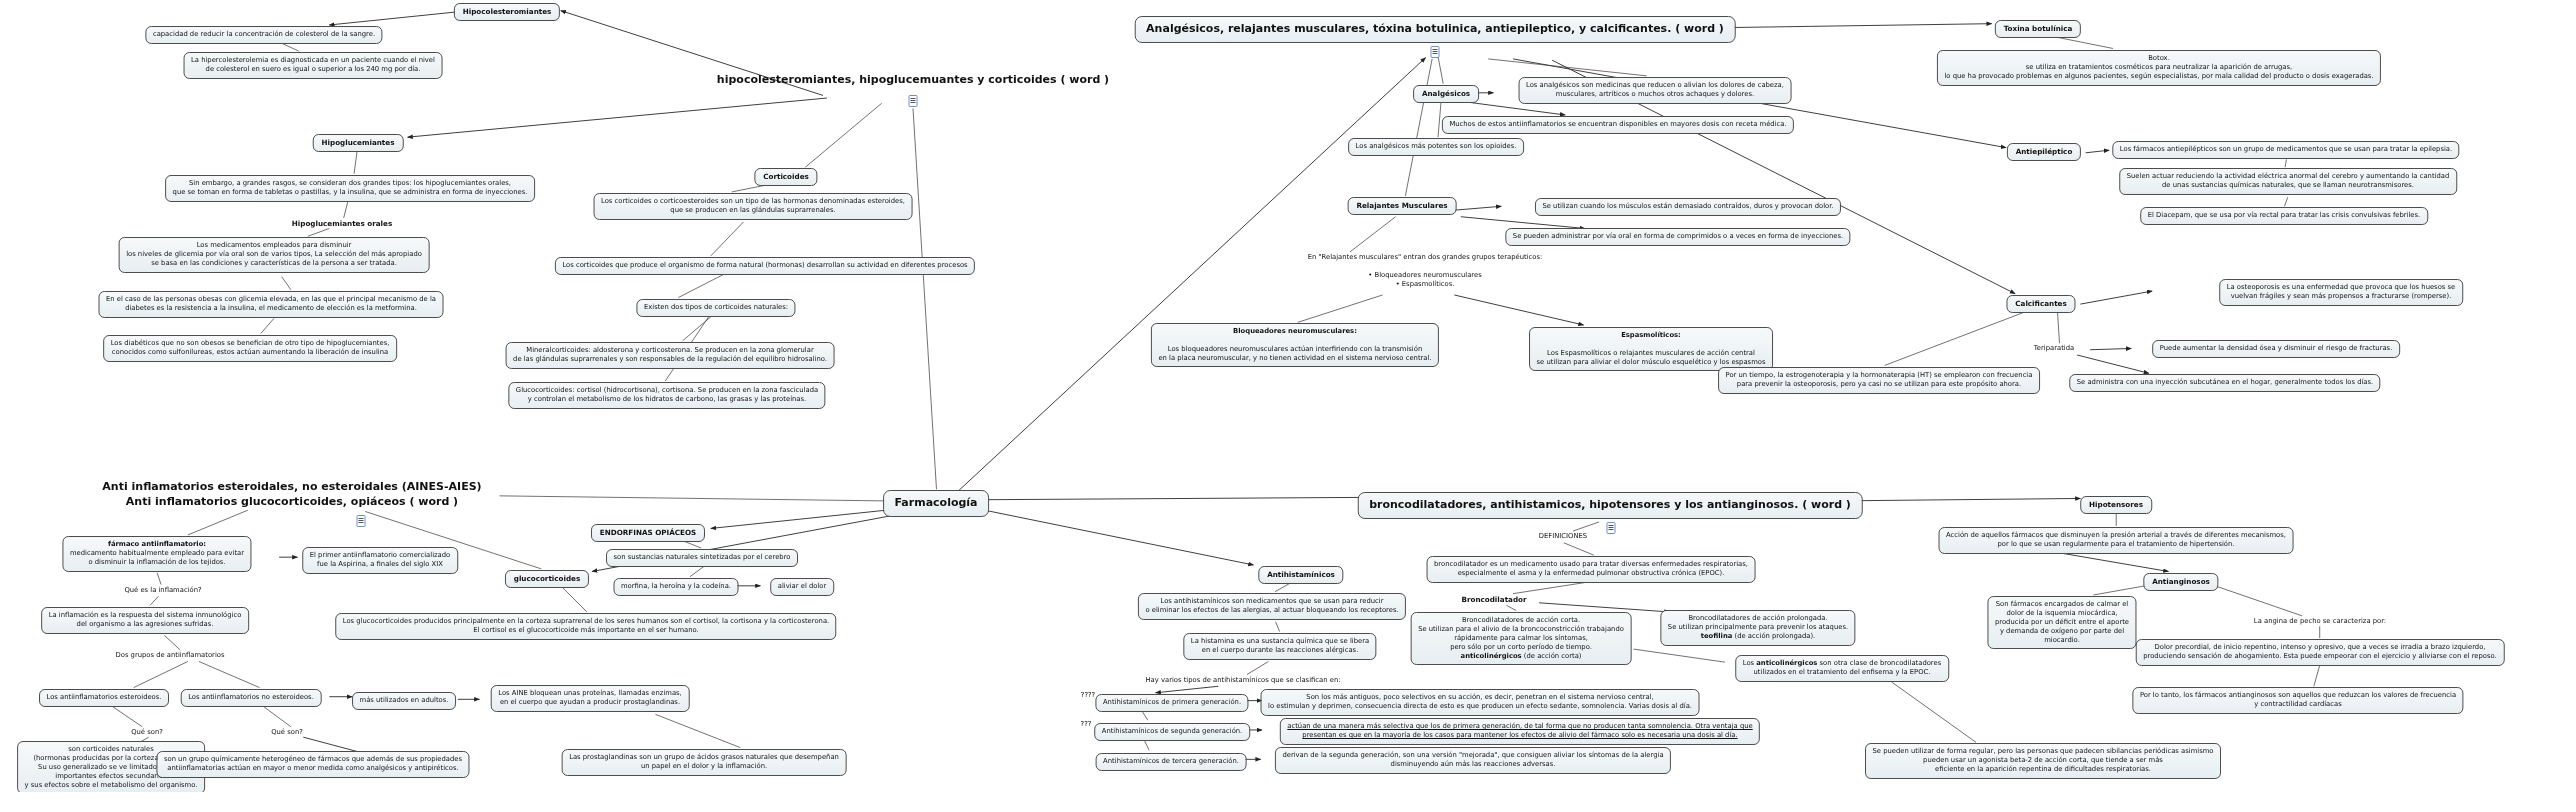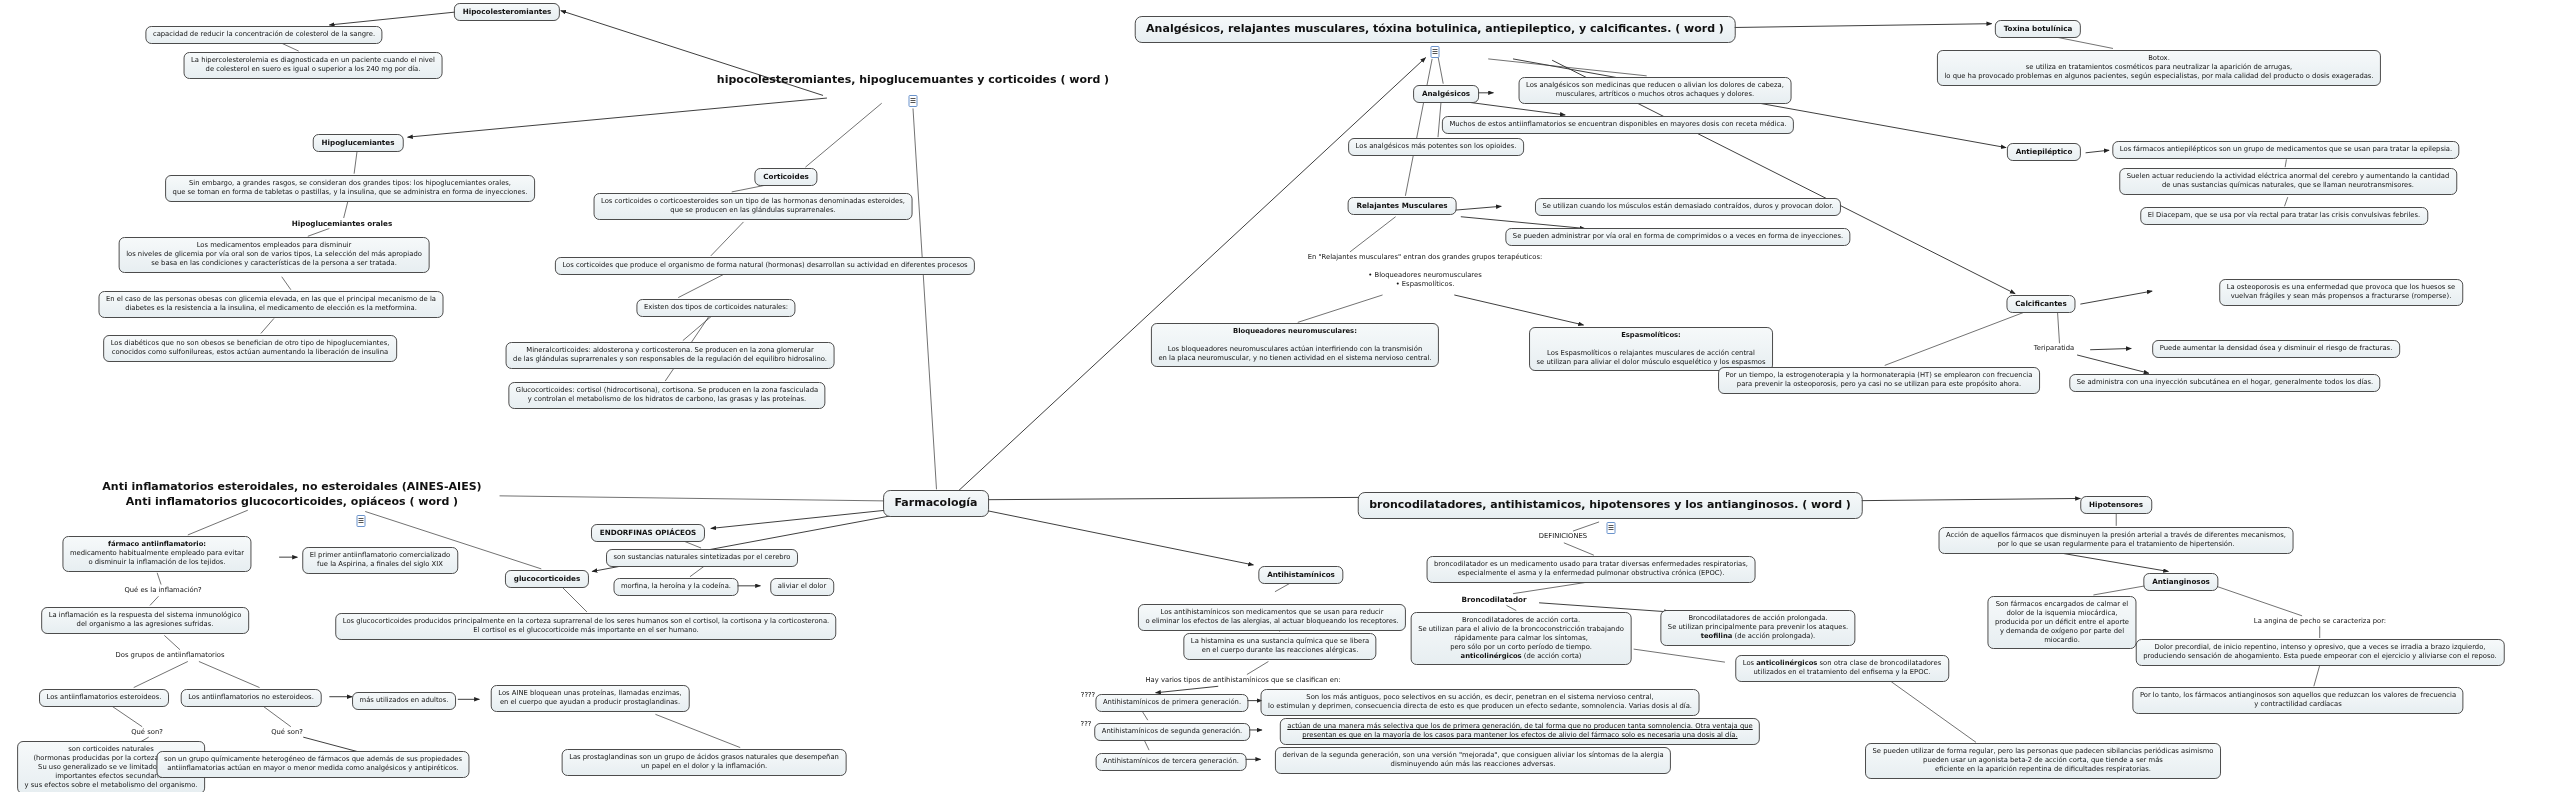--- a/index.html
+++ b/index.html
@@ -181,21 +181,21 @@
     <div class="nd node" style="left: 648px; top: 524px;">ENDORFINAS OPIÁCEOS</div>
     <div class="nd box" style="left: 702px; top: 549px;">son sustancias naturales sintetizadas por el cerebro</div>
     <div class="nd box" style="left: 676px; top: 578px;">morfina, la heroína y la codeína.</div>
     <div class="nd box" style="left: 802px; top: 578px;">aliviar el dolor</div>
     <div class="nd node" style="left: 547px; top: 570px;">glucocorticoides</div>
     <div class="nd box" style="left: 586px; top: 613px;">Los glucocorticoides producidos principalmente en la corteza suprarrenal de los seres humanos son el cortisol, la cortisona y la corticosterona.<br>El cortisol es el glucocorticoide más importante en el ser humano.</div>
     <div class="nd title" style="left: 1610px; top: 492px;">broncodilatadores, antihistamicos, hipotensores y los antianginosos. ( word )</div>
     <div class="nd note-icon" style="left: 1611px; top: 522px;"></div>
     <div class="nd label" style="left: 1563px; top: 532px;">DEFINICIONES</div>
     <div class="nd node" style="left: 1301px; top: 566px;">Antihistamínicos</div>
-    <div class="nd box" style="left: 1272px; top: 593px; margin-top: 11px;">Los antihistamínicos son medicamentos que se usan para reducir<br>o eliminar los efectos de las alergias, al actuar bloqueando los receptores.</div>
+    <div class="nd box" style="left: 1272px; top: 593px;">Los antihistamínicos son medicamentos que se usan para reducir<br>o eliminar los efectos de las alergias, al actuar bloqueando los receptores.</div>
     <div class="nd box" style="left: 1280px; top: 633px;">La histamina es una sustancia química que se libera<br>en el cuerpo durante las reacciones alérgicas.</div>
     <div class="nd label" style="left: 1243px; top: 676px;">Hay varios tipos de antihistamínicos que se clasifican en:</div>
     <div class="nd box" style="left: 1591px; top: 556px;">broncodilatador es un medicamento usado para tratar diversas enfermedades respiratorias,<br>especialmente el asma y la enfermedad pulmonar obstructiva crónica (EPOC).</div>
     <div class="nd label-bold" style="left: 1494px; top: 595px;">Broncodilatador</div>
     <div class="nd box" style="left: 1521px; top: 612px;">Broncodilatadores de acción corta.<br>Se utilizan para el alivio de la broncoconstricción trabajando<br>rápidamente para calmar los síntomas,<br>pero sólo por un corto período de tiempo.<br><b>anticolinérgicos</b> (de acción corta)</div>
     <div class="nd box" style="left: 1758px; top: 610px;">Broncodilatadores de acción prolongada.<br>Se utilizan principalmente para prevenir los ataques.<br><b>teofilina</b> (de acción prolongada).</div>
     <div class="nd box" style="left: 1842px; top: 655px;">Los <b>anticolinérgicos</b> son otra clase de broncodilatadores<br>utilizados en el tratamiento del enfisema y la EPOC.</div>
     <div class="nd label" style="left: 1088px; top: 691px;">????</div>
     <div class="nd label" style="left: 1086px; top: 720px;">???</div>
     <div class="nd box" style="left: 1172px; top: 694px;">Antihistamínicos de primera generación.</div>

